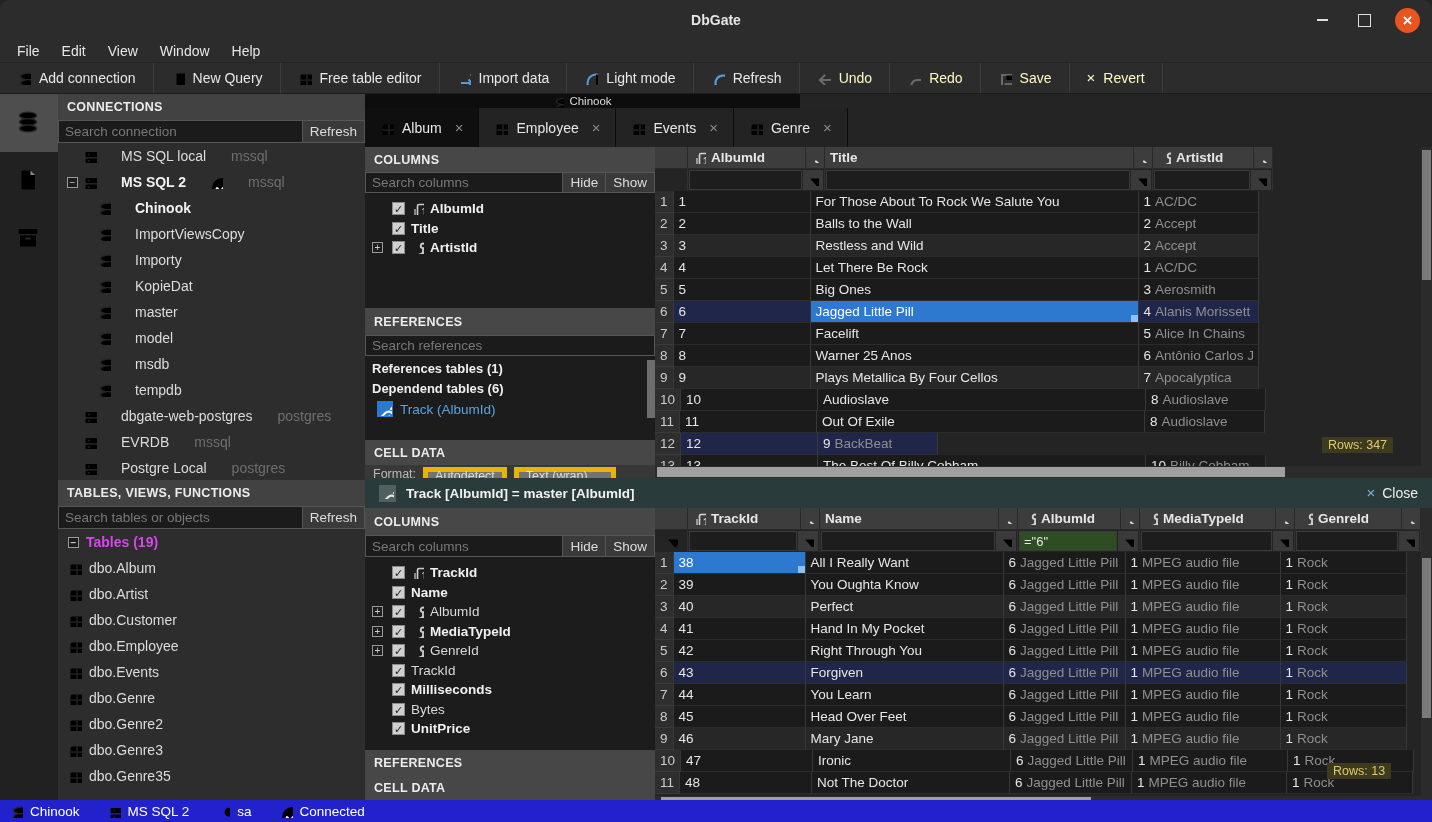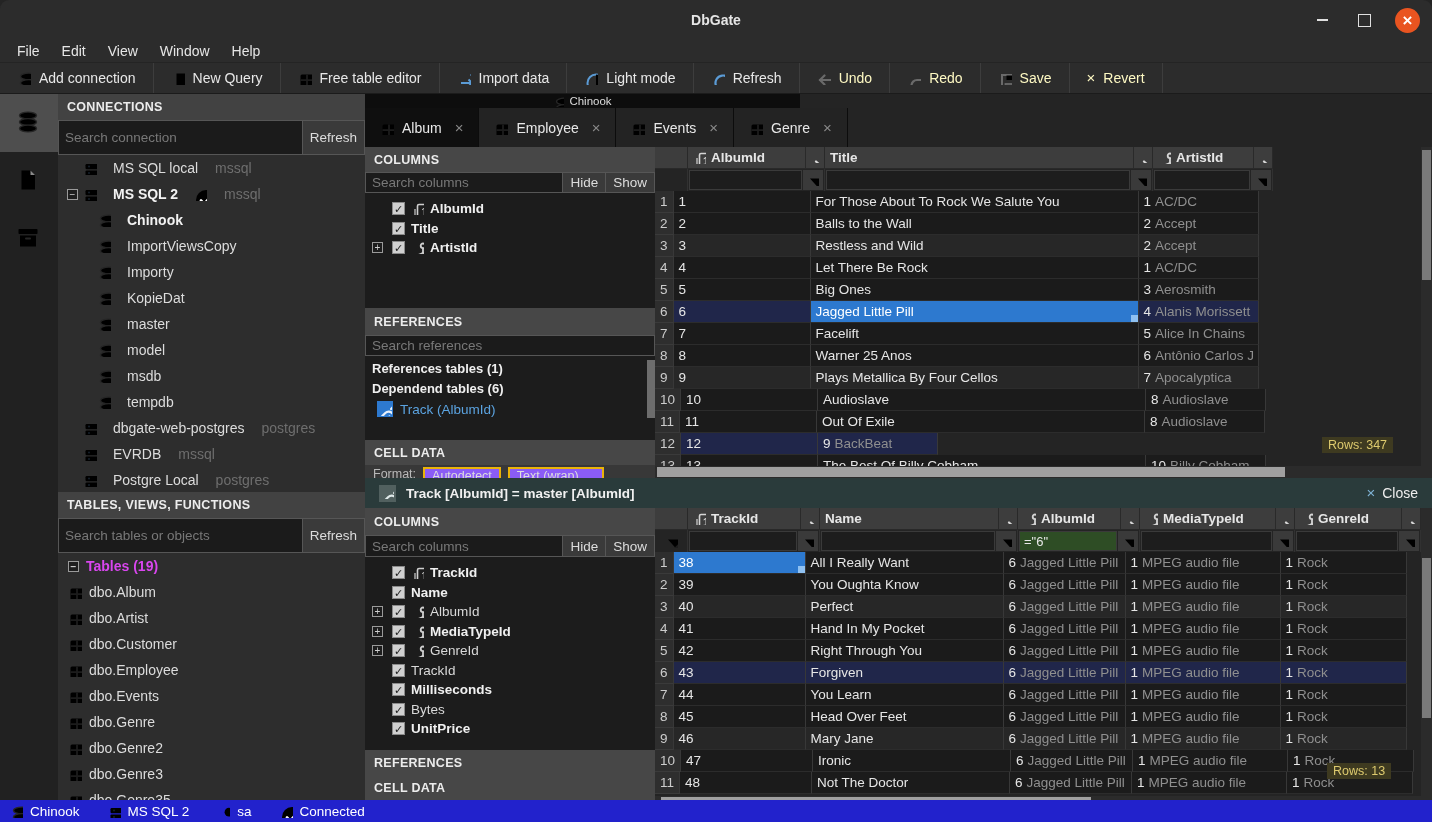--- a/index.html
+++ b/index.html
@@ -29,28 +29,28 @@
   .tbtn.disabled{color:#fef9c3}.tbtn.disabled .ic{color:#6a6a6a}
   .x-icon::before{content:"×";font-size:15px;line-height:1}
   
   .rail{position:absolute;left:0;top:94px;width:58px;height:706px;background:#212121}
   .rail-item{height:58px;display:flex;align-items:center;justify-content:center;color:#bdbdbd}
   .rail-item .ic{width:26px;height:26px}
   .rail-item.active{background:#4e4e4e;color:#ededed}
   
   .sidebar{position:absolute;left:58px;top:94px;width:307px;height:706px;background:#2d2d2d;overflow:hidden}
   .sect-head{height:26px;background:#424242;display:flex;align-items:center;padding:0 9px;font-weight:bold;font-size:12.5px;color:#ececec;letter-spacing:.3px}
-  .search-row{display:flex;height:35px}
+  .search-row{display:flex;height:23px}
   .search-row input{flex:1;background:#1b1b1b;border:1px solid #565656;color:#ccc;font-size:13.5px;padding:0 6px;min-width:0}
   .search-row input::placeholder{color:#787878}
   .btn{background:#3a3a3a;border:1px solid #565656;border-left:none;color:#ddd;font-size:13.5px;padding:0 7px;display:flex;align-items:center}
   .tree{font-size:14px;overflow:hidden;position:relative}
   .conn-list{height:337px}
   .tbl-list{height:271px}
-  .citem,.titem{height:26px;display:flex;align-items:center;gap:16px;padding-left:25px;position:relative;white-space:nowrap}
+  .citem,.titem{height:26px;display:flex;align-items:center;gap:24px;padding-left:25px;position:relative;white-space:nowrap}
   .citem.lvl2{padding-left:39px}
   .citem .box,.colitem .box,.titem .box{display:none}
   .box{width:11px;height:11px;border:1px solid #9a9a9a;color:#cfcfcf;font-size:10px;line-height:9px;text-align:center;flex:none;background:#1d1d1d}
   .box.minus::before{content:"−"} .box.plus::before{content:"+"}
   .box.show{display:block}
   .citem .box{position:absolute;left:9px}
   .citem .ic{display:none}
   .citem .ic.show{display:block}
   .ic.srv{color:var(--accent_blue)} .ic.dbi{color:var(--db_icon_yellow)} .ic.chk{color:var(--connected_green);width:13px;height:13px}
   .citem .lbl,.titem .lbl{color:#dcdcdc}
@@ -82,21 +82,21 @@
   .cbx{width:13px;height:13px;background:#d0d0d0;border:1px solid #8a8a8a;color:#1c1c1c;font-size:11px;line-height:12px;text-align:center;flex:none}
   .cbx::before{content:"✓"}
   .colitem .lbl{color:#d9d9d9}
   .colitem.bold .lbl{font-weight:bold;color:#f0f0f0}
   .ref-group{font-weight:bold;font-size:13px;height:20px;line-height:20px;padding-left:7px;color:#efefef}
   .ref-link{display:flex;gap:7px;align-items:center;height:20px;padding-left:12px;color:#5ba3e0;font-size:13.5px}
   .ref-link .icw{width:16px;height:16px;display:flex;align-items:center;justify-content:center;color:#5ba3e0}
   .ref-link .icw .ic{width:13px;height:13px}
   .ref-link .icw.selbg{background:var(--cell_selection);color:#eaf2fb}
   .fmt{height:13px;overflow:hidden;background:#383838;display:flex;gap:7px;padding:2px 0 0 8px;font-size:12.5px;color:#b9b9b9;align-items:flex-start}
-  .fmt .sel{background:#8b5cf6;border:2px solid #eab308;padding:0 7px;color:#ddd;height:18px;line-height:16px;display:flex;gap:6px;align-items:center}
+  .fmt .sel{background:#737373;border:5px solid #eab308;padding:0 7px;color:#ddd;height:18px;line-height:16px;display:flex;gap:6px;align-items:center}
   .vthumb{position:absolute;right:0;width:8px;background:#6d6d6d}
   
   .grid{position:absolute;width:766px;background:#242424;overflow:hidden}
   .grid1{left:655px;top:147px;height:331px}
   .grid2{left:655px;top:508px;height:292px}
   .grow{display:flex}
   .hcell{display:flex;align-items:center;height:22px;background:#3d3d3d;border-right:1px solid #292929;border-bottom:1px solid #292929;font-weight:bold;font-size:13.5px;gap:5px;padding-left:5px;overflow:hidden;white-space:nowrap}
   .hcell .ic{width:13px;height:13px;color:#d5d5d5}
   .hd-dd{margin-left:auto;width:19px;align-self:stretch;border-left:1px solid #2a2a2a;display:flex;align-items:center;justify-content:center;color:#b5b5b5}
   .hd-dd .ic{width:11px;height:11px}

